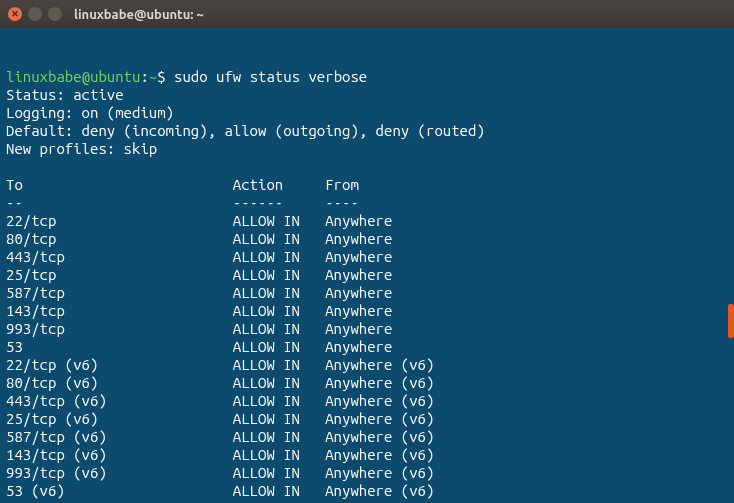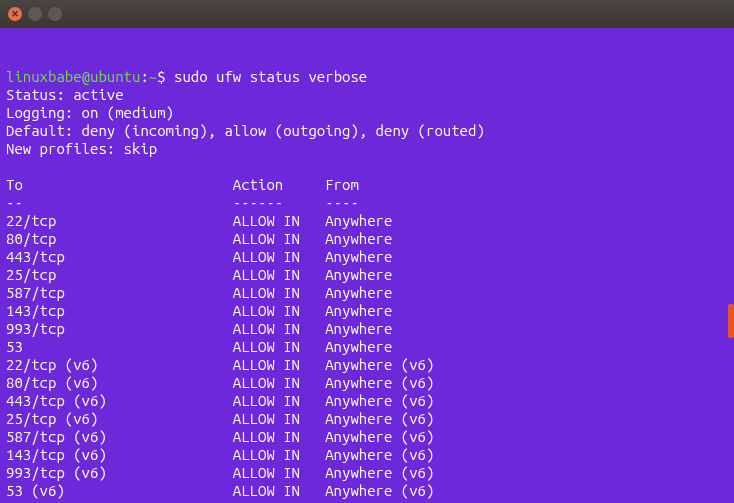--- a/index.html
+++ b/index.html
@@ -38,21 +38,21 @@
     color: #555;
     background: #5b574f;
     cursor: pointer;
   }
   .win-btn.close { background: #e46f4c; color: #4a2214; }
   .win-btn.min   { background: #5e5a52; }
   .win-btn.max   { background: #5e5a52; }
   .titlebar .title { margin-left: 6px; }
 
   .term {
-    background: #6d28d9;
+    background: #0c4a6e;
     flex: 1;
     padding: 4px 6px 6px 6px;
     color: #ffffff;
     overflow: hidden;
     position: relative;
     white-space: pre;
   }
   .line { white-space: pre; }
   .green { color: #72d958; }
   .prompt-dollar { color: #ffffff; }
@@ -67,18 +67,19 @@
     border-radius: 2px;
   }
 </style>
 </head>
 <body>
 
 <div class="titlebar">
   <span class="win-btn close">✕</span>
   <span class="win-btn min">–</span>
   <span class="win-btn max">▢</span>
+  <span class="title">linuxbabe@ubuntu: ~</span>
 </div>
 
 <div class="term">
   <div id="output"><div class="line"><span class="green">linuxbabe@ubuntu</span><span class="prompt-dollar">:</span><span class="green">~</span><span class="prompt-dollar">$ </span><span class="cmd">sudo ufw status verbose</span></div><div class="line">Status: active</div><div class="line">Logging: on (medium)</div><div class="line">Default: deny (incoming), allow (outgoing), deny (routed)</div><div class="line">New profiles: skip</div><div class="line"> </div><div class="line">To                         Action     From</div><div class="line">--                         ------     ----</div><div class="line">22/tcp                     ALLOW IN   Anywhere</div><div class="line">80/tcp                     ALLOW IN   Anywhere</div><div class="line">443/tcp                    ALLOW IN   Anywhere</div><div class="line">25/tcp                     ALLOW IN   Anywhere</div><div class="line">587/tcp                    ALLOW IN   Anywhere</div><div class="line">143/tcp                    ALLOW IN   Anywhere</div><div class="line">993/tcp                    ALLOW IN   Anywhere</div><div class="line">53                         ALLOW IN   Anywhere</div><div class="line">22/tcp (v6)                ALLOW IN   Anywhere (v6)</div><div class="line">80/tcp (v6)                ALLOW IN   Anywhere (v6)</div><div class="line">443/tcp (v6)               ALLOW IN   Anywhere (v6)</div><div class="line">25/tcp (v6)                ALLOW IN   Anywhere (v6)</div><div class="line">587/tcp (v6)               ALLOW IN   Anywhere (v6)</div><div class="line">143/tcp (v6)               ALLOW IN   Anywhere (v6)</div><div class="line">993/tcp (v6)               ALLOW IN   Anywhere (v6)</div><div class="line">53 (v6)                    ALLOW IN   Anywhere (v6)</div><div class="line"> </div></div>
   <div class="scroll-thumb"></div>
 </div>
 
 </body></html>

